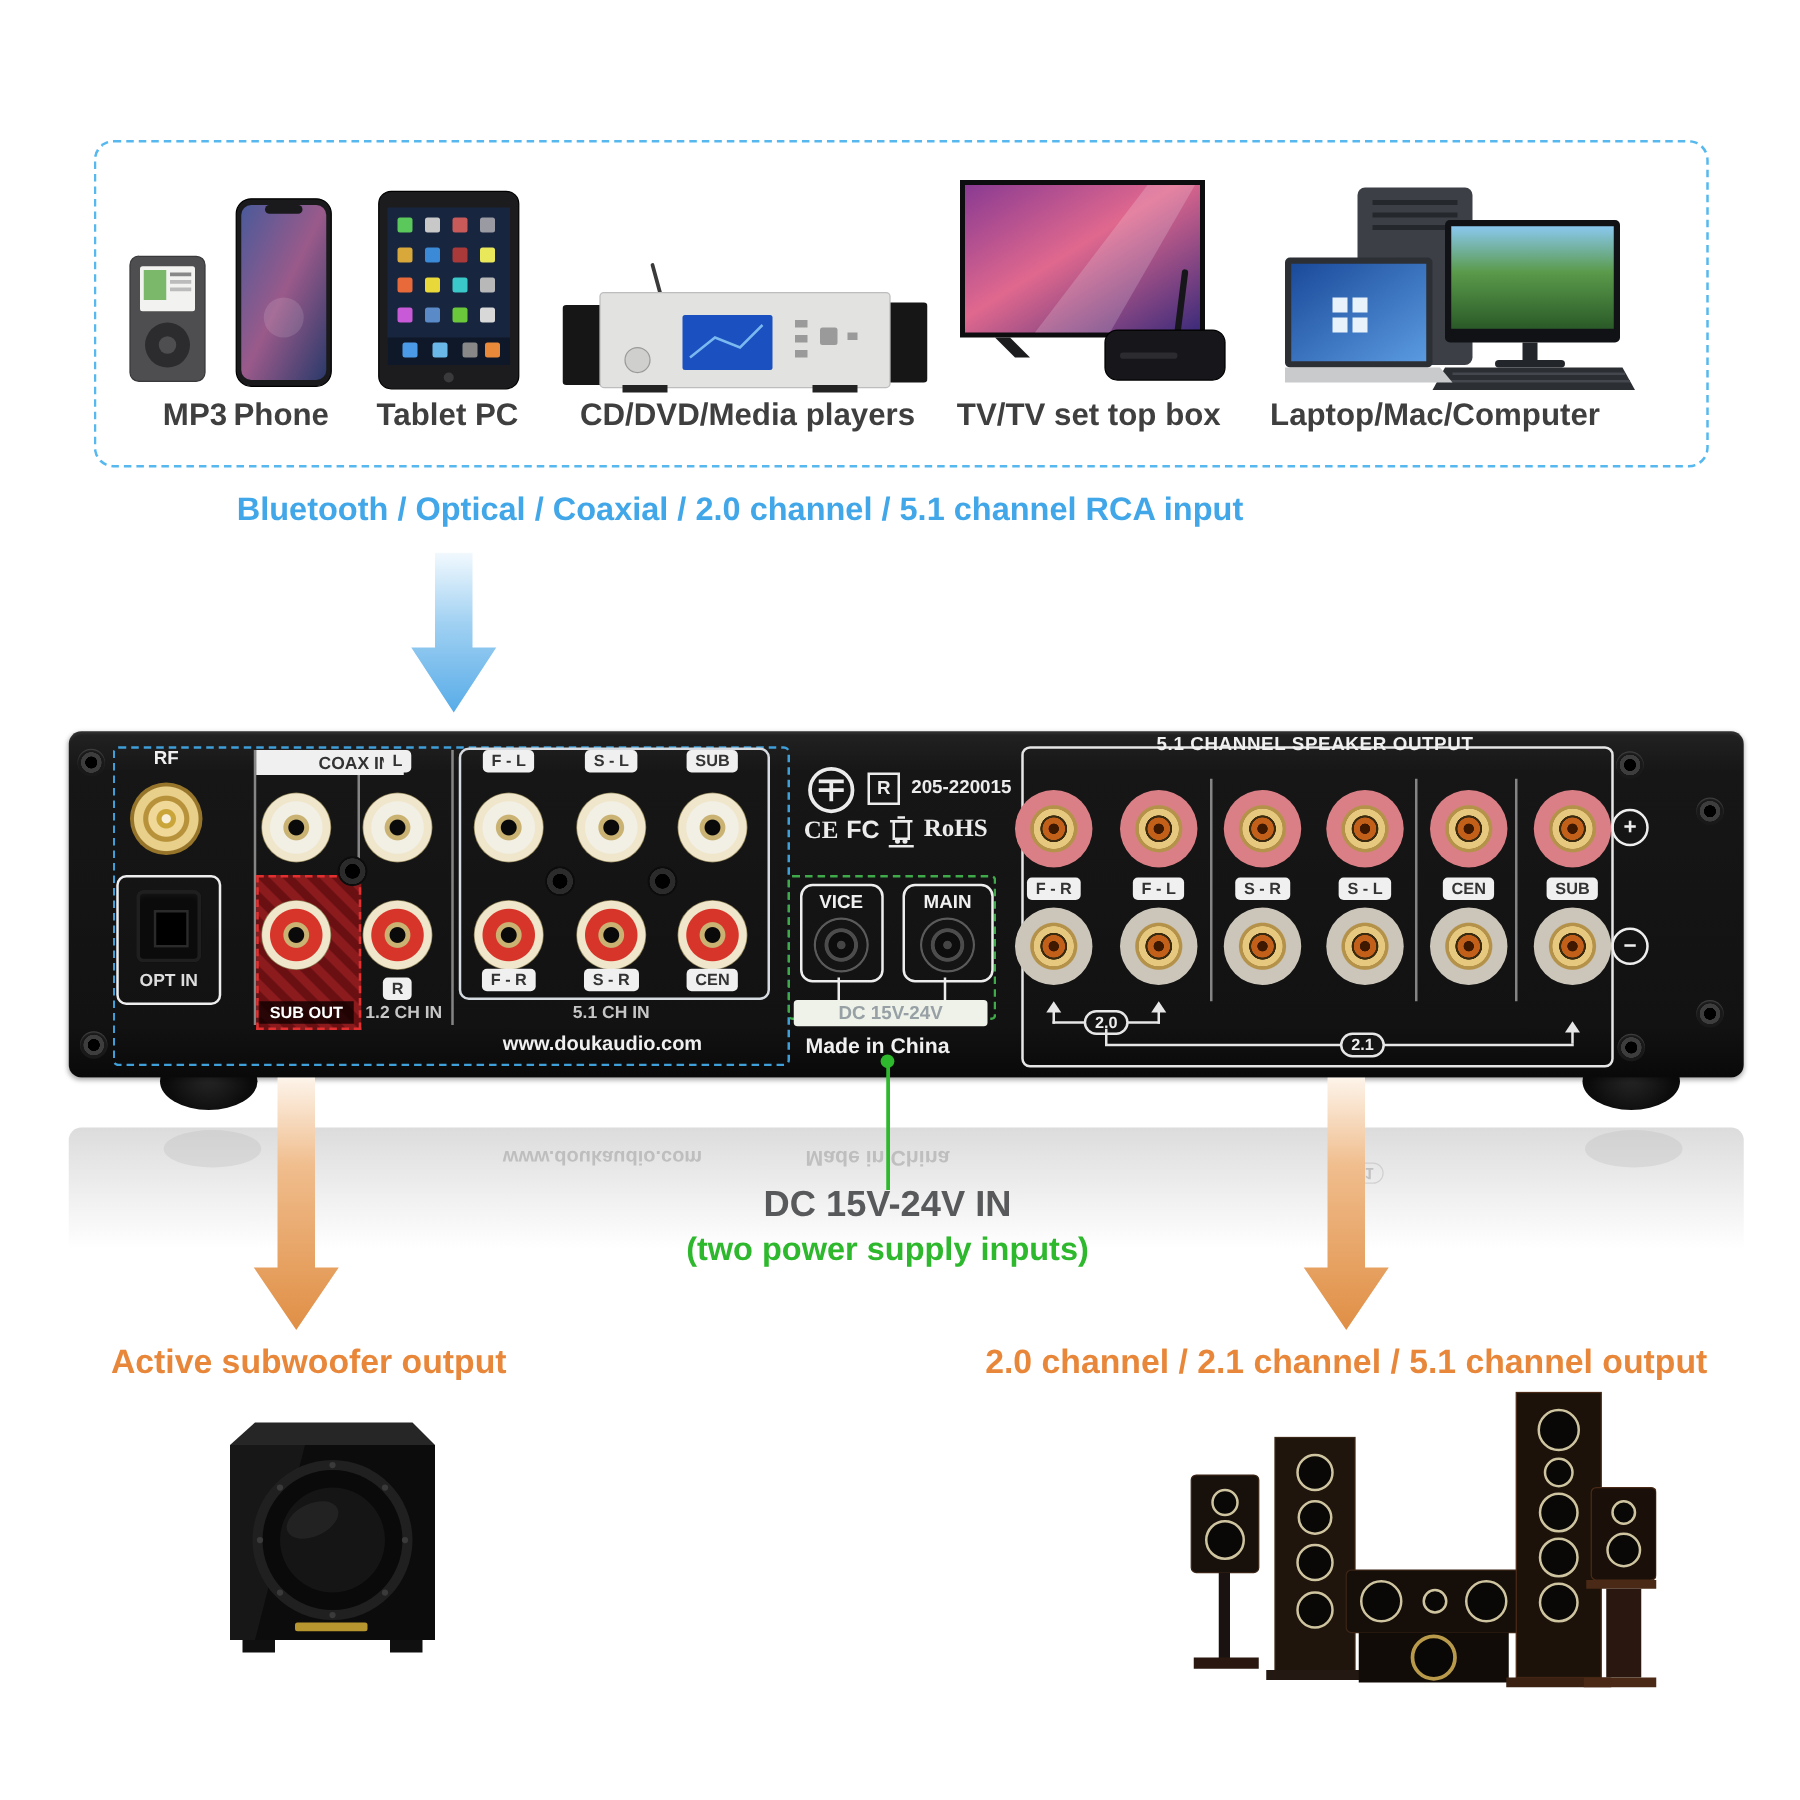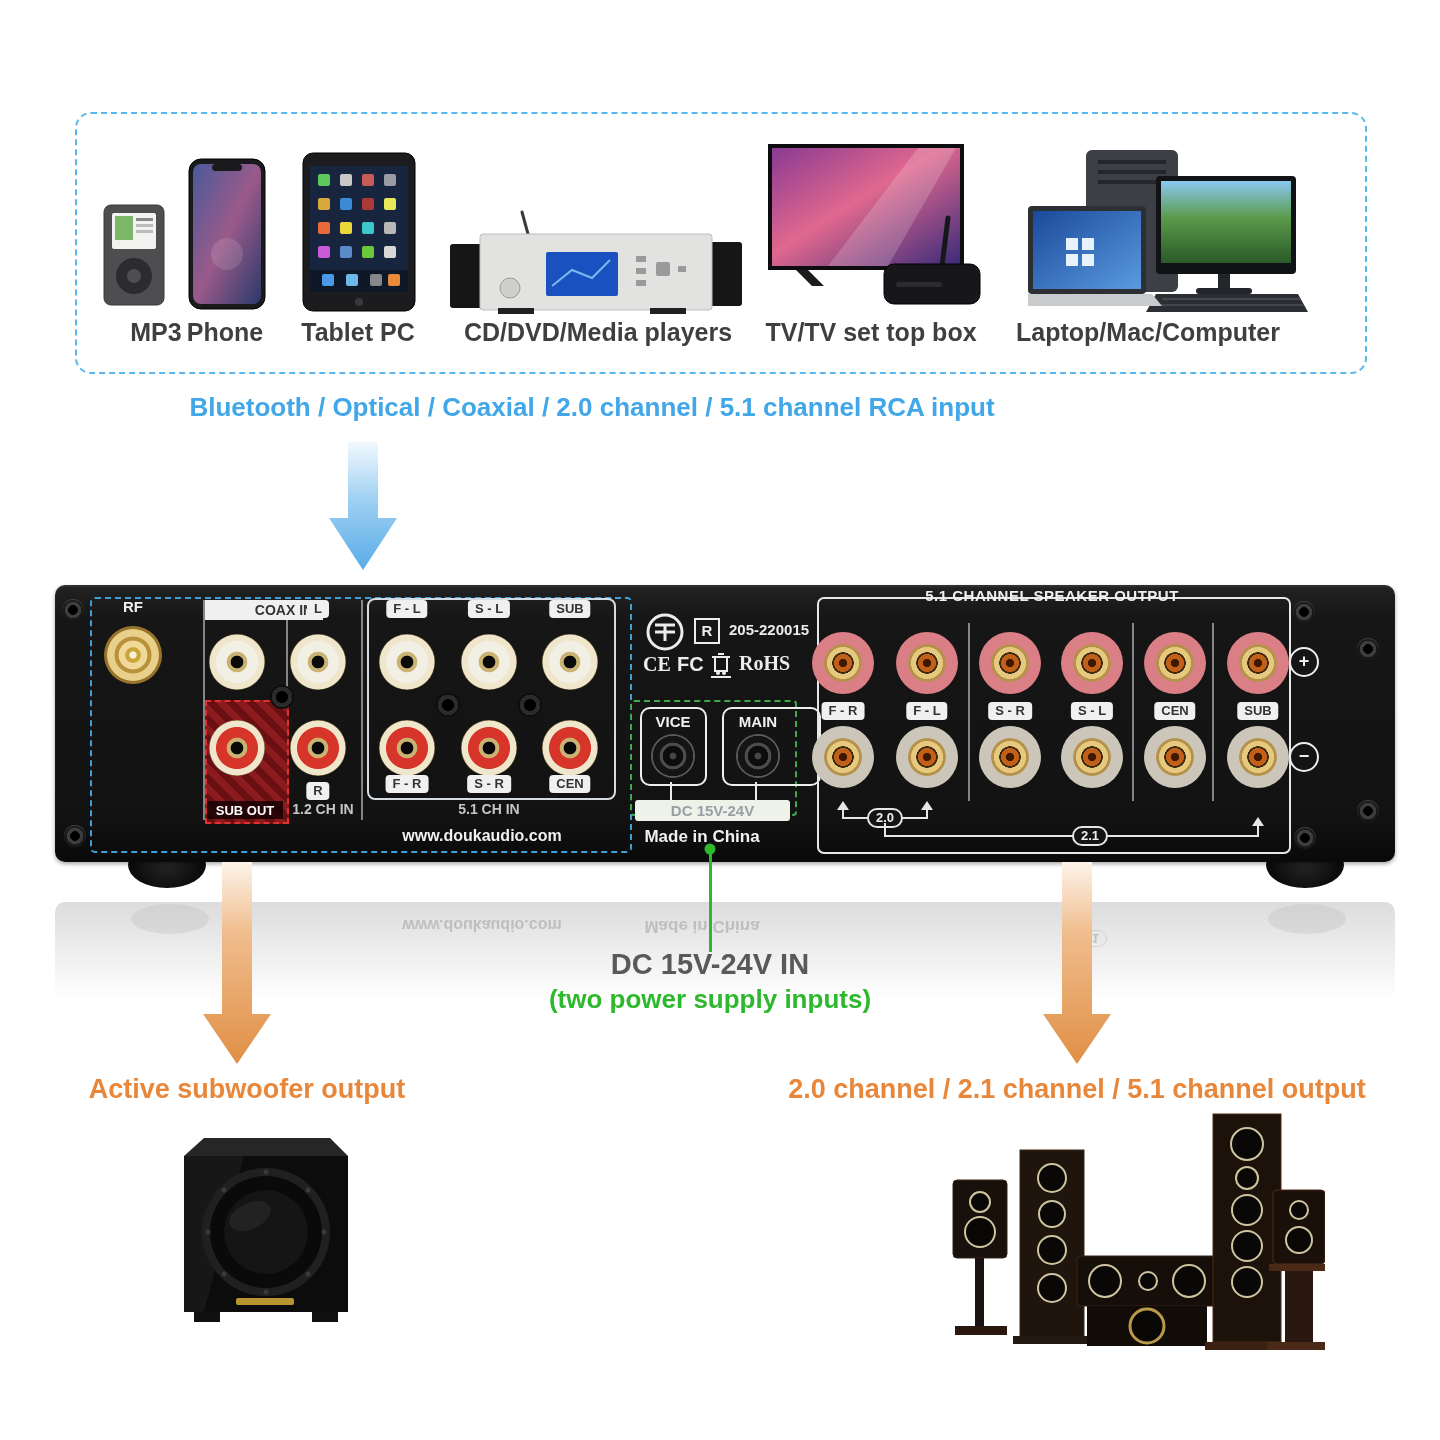--- a/index.html
+++ b/index.html
@@ -219,20 +219,26 @@
     <div class="screw" style="left:20px;top:251px;"></div>
     <div class="screw" style="left:1249px;top:27px;"></div>
     <div class="screw" style="left:1250px;top:253px;"></div>
     <div class="screw" style="left:1313px;top:64px;"></div>
     <div class="screw" style="left:1313px;top:226px;"></div>
 
     <div class="dash-blue" style="left:35px;top:12px;width:538px;height:252px;"></div>
 
     <div class="ptext" style="left:78px;top:13px;font-size:15px;">RF</div>
     <div style="left:78px;top:70px;width:58px;height:58px;border-radius:50%;transform:translate(-50%,-50%);background:radial-gradient(circle,#f8f0d8 0 8%,#caa53a 10% 18%,#efd898 20% 34%,#b8923a 36% 44%,#e8cf8a 46% 62%,#96752a 64% 80%,#5f4614 82% 92%,#2e2108 94%);"></div>
+    <div class="wbox" style="left:38px;top:115px;width:80px;height:100px;border-radius:8px;">
+      <div style="left:14px;top:10px;width:52px;height:58px;background:#0b0b0b;border-radius:6px;box-shadow:inset 0 0 0 3px #1f1f1f, inset 0 4px 6px rgba(255,255,255,.06);">
+        <div style="left:14px;top:16px;width:24px;height:26px;background:#000;border:2px solid #2a2a2a;"></div>
+      </div>
+      <div class="ptext" style="left:40px;top:74px;font-size:14px;color:#ddd;">OPT IN</div>
+    </div>
 
     <div class="vline" style="left:148px;top:15px;height:220px;"></div>
     <div class="vline" style="left:231px;top:15px;height:220px;"></div>
     <div class="vline" style="left:306px;top:15px;height:220px;"></div>
 
     <div style="left:150px;top:15px;width:78px;height:20px;background:#f0f0f0;color:#333;font-weight:bold;font-size:14px;text-align:center;line-height:20px;padding-left:40px;">COAX IN</div>
     <div class="rca white" style="left:182px;top:77px;"></div>
 
     <div style="left:150px;top:115px;width:80px;height:120px;background:repeating-linear-gradient(45deg,#6a1013 0 7px,#8c1b1e 7px 14px);border:2px dashed #e23030;"></div>
     <div class="rca red" style="left:182px;top:163px;z-index:2;"></div>
@@ -289,21 +295,21 @@
         <line x1="1" y1="26" x2="21" y2="26" stroke="#ececec" stroke-width="2"></line>
       </svg>
     </div>
     <div class="certtxt" style="left:684px;top:67px;font-size:20px;font-family:'Liberation Serif',serif;">RoHS</div>
 
     <div style="left:575px;top:115px;width:163px;height:112px;border:2px dashed #3faa4a;border-radius:4px;"></div>
     <div class="wbox" style="left:585px;top:122px;width:63px;height:75px;">
       <div class="ptext" style="left:31px;top:4px;font-size:15px;">VICE</div>
       <div class="jack" style="left:31px;top:47px;"></div>
     </div>
-    <div class="wbox" style="left:667px;top:122px;width:69px;height:75px;padding-left:26px;">
+    <div class="wbox" style="left:667px;top:122px;width:69px;height:75px;">
       <div class="ptext" style="left:34px;top:4px;font-size:15px;">MAIN</div>
       <div class="jack" style="left:34px;top:47px;"></div>
     </div>
     <div style="left:615px;top:197px;width:2px;height:18px;background:#ececec;"></div>
     <div style="left:700px;top:197px;width:2px;height:18px;background:#ececec;"></div>
     <div style="left:580px;top:215px;width:155px;height:21px;background:#eef2e9;border-radius:3px;text-align:center;font-weight:bold;font-size:15px;line-height:21px;color:#97a0a5;">DC 15V-24V</div>
     <div class="ptext" style="left:647px;top:242px;font-size:17px;">Made in China</div>
 
     <div class="groupbox" style="left:762px;top:12px;width:470px;height:253px;"></div>
     <div class="ptext" style="left:997px;top:2px;font-size:15px;letter-spacing:.5px;">5.1 CHANNEL SPEAKER OUTPUT</div>

